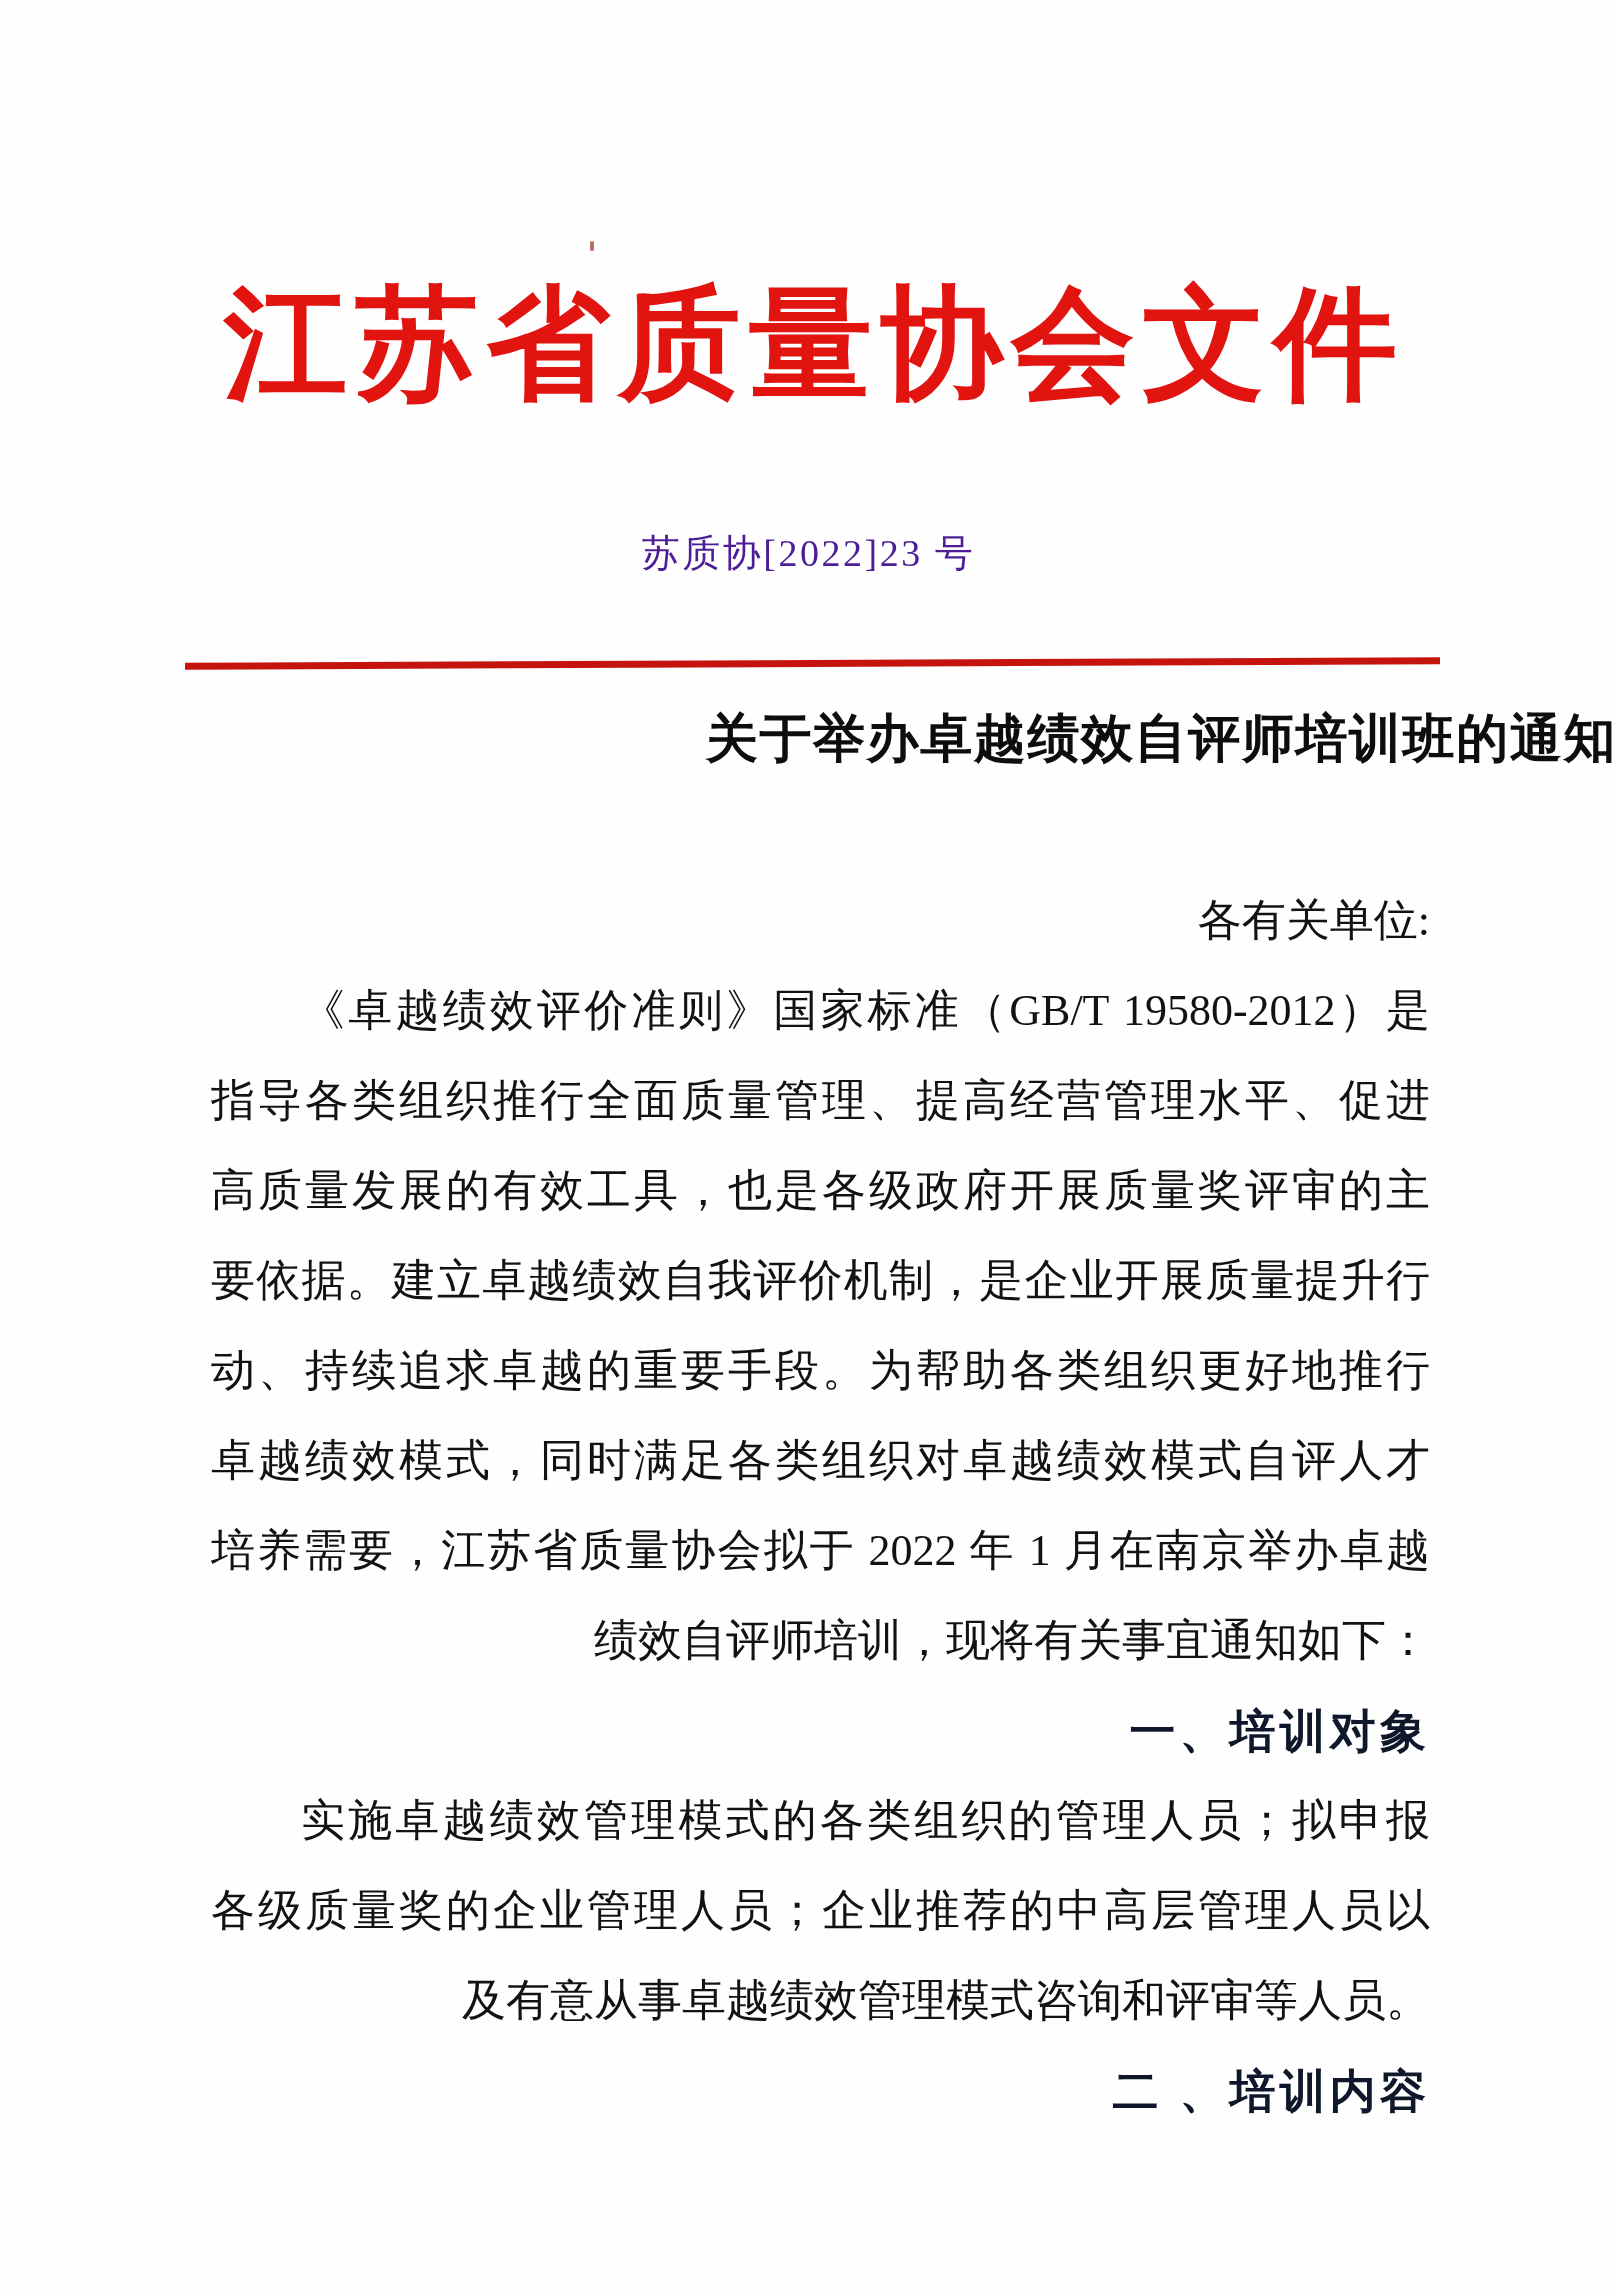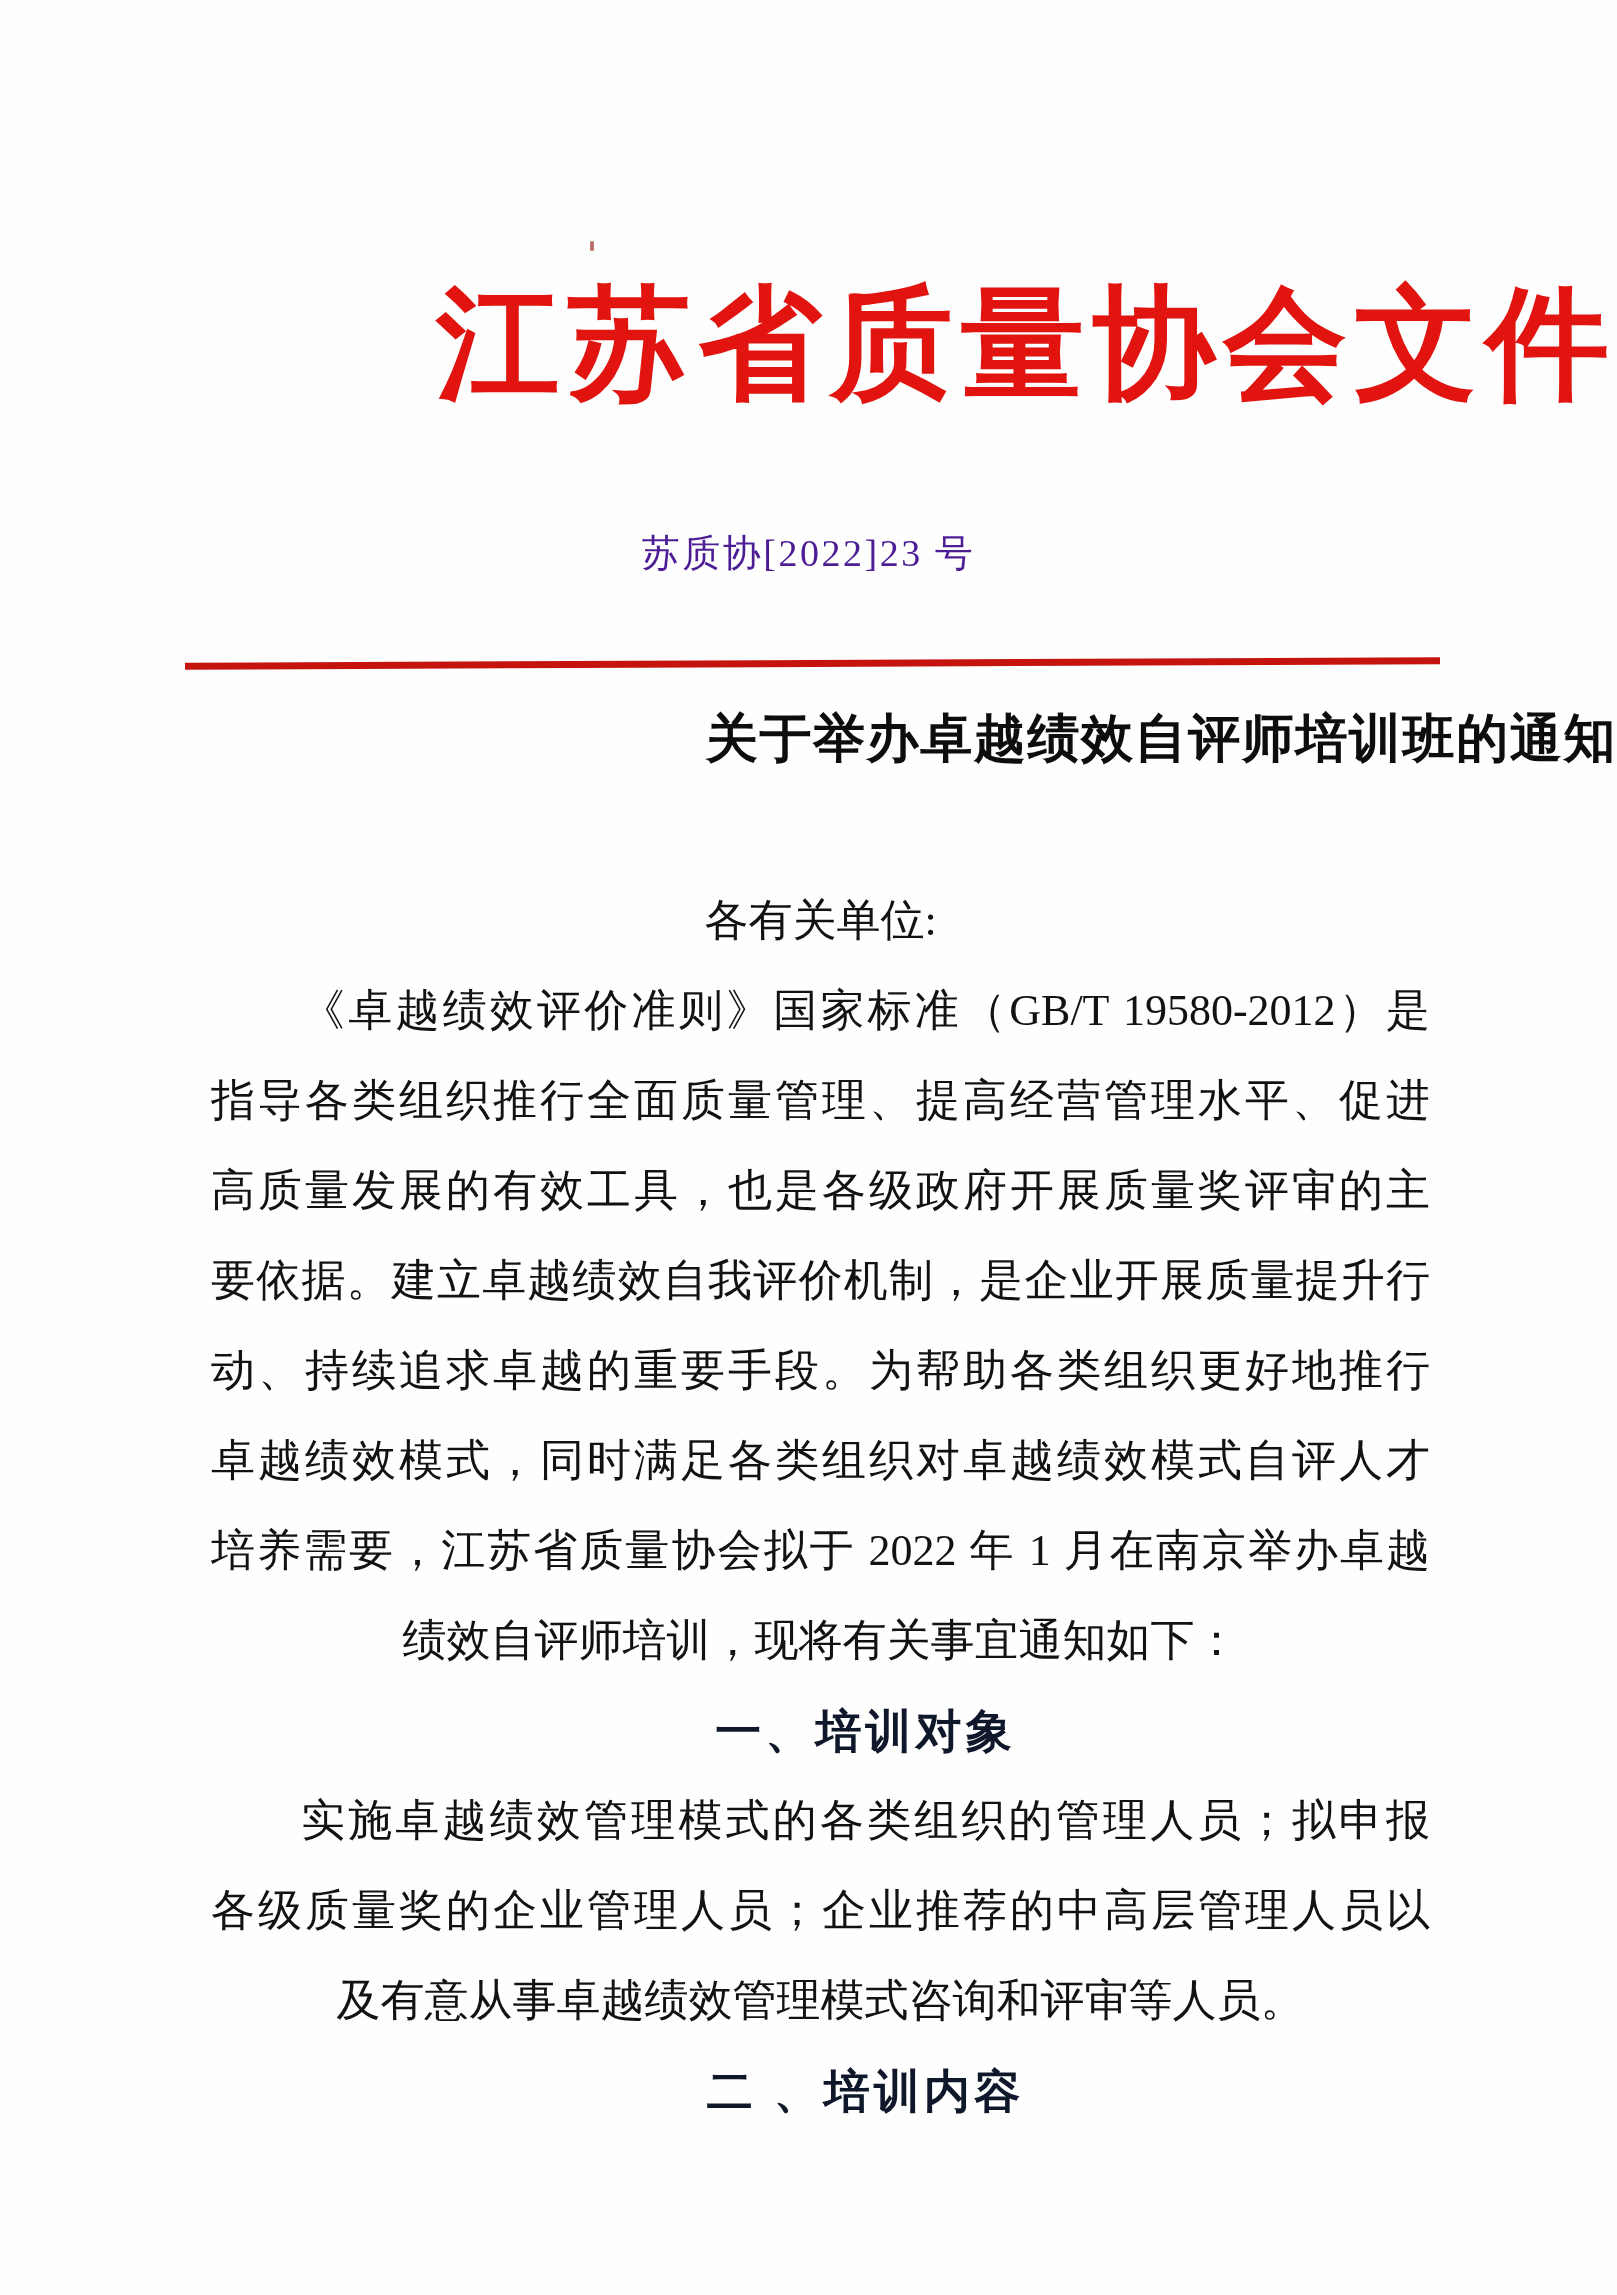--- a/index.html
+++ b/index.html
@@ -14,21 +14,21 @@
     background: #fefefe;
     overflow: hidden;
     color: var(--text-black, #141414);
     font-family: "Liberation Serif", "DejaVu Serif", serif;
   }
   .org-title {
     position: absolute;
     top: 283px;
     left: 0;
     right: 0;
-    text-align: right;
+    text-align: center;
     font-family: "Liberation Serif", "DejaVu Serif", serif;
     font-weight: bold;
     font-size: 123px;
     line-height: 1.0;
     letter-spacing: 8.2px;
     color: var(--header-red, #e21410);
     white-space: nowrap;
     margin-left: 12px;
   }
   .doc-number {
@@ -69,21 +69,21 @@
     top: 876px;
     left: 211px;
     width: 1219px;
     font-size: 44px;
     color: #121212;
   }
   .body-line {
     height: 90px;
     line-height: 90px;
     white-space: nowrap;
-    text-align: center;
+    text-align: right;
   }
   .body-line.justify {
     white-space: normal;
     text-align: justify;
     text-align-last: justify;
   }
   .body-line.indent {
     padding-left: 90px;
   }
   .body-line.bold {

